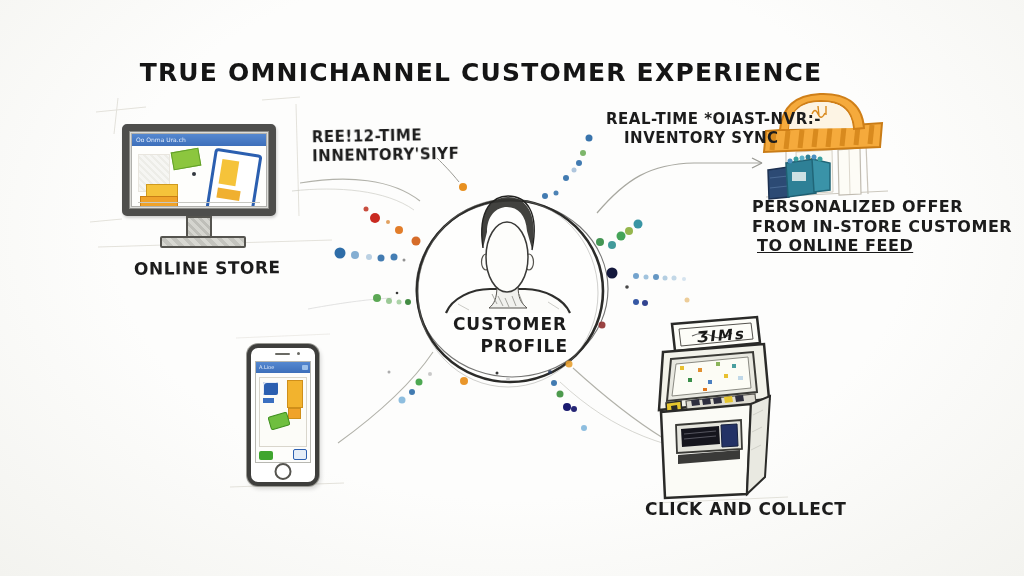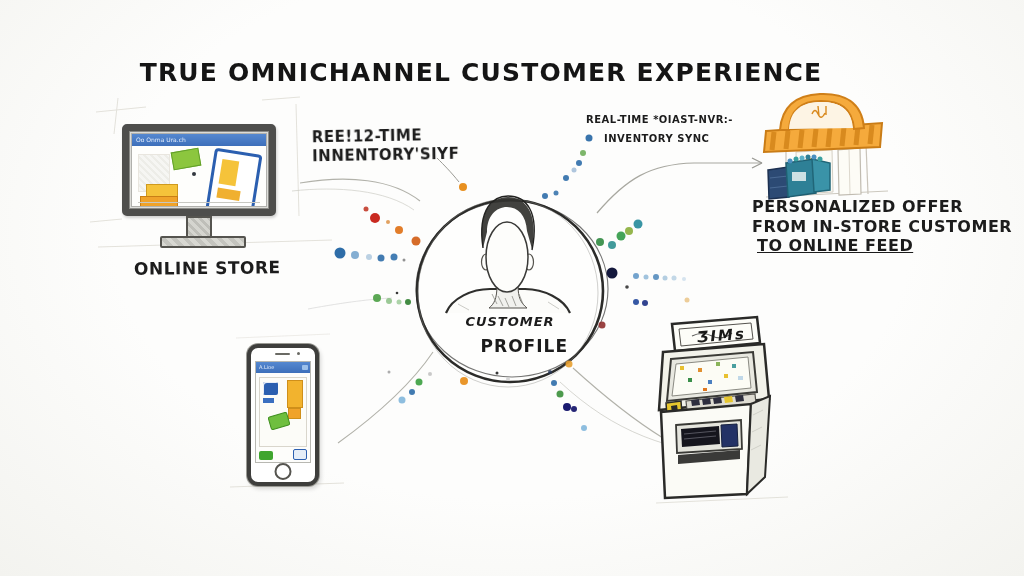--- a/index.html
+++ b/index.html
@@ -9,25 +9,25 @@
     font-family:"DejaVu Sans", sans-serif;color:#1b1b1b;
   }
   .art{position:absolute;left:0;top:0;z-index:1;}
   .art text{font-family:"DejaVu Sans", sans-serif;}
   .lbl{position:absolute;z-index:5;font-weight:bold;color:#1c1c1c;letter-spacing:.5px;white-space:nowrap;}
   .title{top:18px;left:0;width:992px;text-align:center;text-indent:-30px;font-size:25px;letter-spacing:1.2px;color:#151515;margin-top:40px;}
   .online-label{left:134px;top:258px;font-size:17px;transform:rotate(-.6deg);}
   .physical-label{left:222px;top:498px;font-size:17px;}
   .kiosk-label{left:645px;top:499px;width:170px;text-align:center;font-size:17px;line-height:21px;}
   .left-sync{left:312px;top:127px;font-size:15px;line-height:19px;transform:rotate(-1deg);}
-  .right-sync{left:586px;top:110px;font-size:10px;line-height:19px;}
+  .right-sync{left:606px;top:110px;font-size:15px;line-height:19px;}
   .right-sync .l2{padding-left:18px;}
   .store-caption{left:752px;top:197px;font-size:16px;line-height:19.5px;}
   .store-caption .l3{padding-left:5px;text-decoration:underline;}
-  .cust-line1{left:452px;top:314px;width:116px;text-align:center;font-size:13px;letter-spacing:1px;font-style:italic;}
+  .cust-line1{left:452px;top:314px;width:116px;text-align:center;font-size:17px;letter-spacing:1px;}
   .cust-line2{left:452px;top:336px;width:116px;text-align:right;font-size:17px;letter-spacing:1px;}
 
   
   .monitor{position:absolute;left:122px;top:124px;width:160px;height:130px;z-index:3;}
   .m-frame{position:absolute;left:0;top:0;width:140px;height:78px;border:7px solid #4e4e4c;border-radius:5px;
            background:#dcdcd8;box-shadow:0 0 0 1px #8a8a86 inset, 1px 2px 3px rgba(0,0,0,.18);}
   .m-screen{position:absolute;inset:2px;background:#fff;border:1px solid #b0b0ac;overflow:hidden;}
   .m-header{position:absolute;left:0;top:0;right:0;height:12px;background:linear-gradient(#5588d0,#3d6fba);
             font-size:6px;line-height:12px;color:#e4eefc;padding-left:4px;white-space:nowrap;overflow:hidden;}
   .m-content{position:absolute;left:0;right:0;top:12px;bottom:0;background:#fefefc;}
@@ -321,20 +321,21 @@
       </div>
       <div class="p-gbtn"></div>
       <div class="p-bicon"></div>
     </div>
     <div class="p-home"></div>
   </div>
 
   <div class="lbl online-label">ONLINE STORE</div>
 
   <div class="lbl kiosk-label">
+    <div>CLICK AND COLLECT</div>
   </div>
 
   <div class="lbl left-sync">
     <div>REE!12-TIME</div>
     <div>INNENTORY'SIYF</div>
   </div>
 
   <div class="lbl right-sync">
     <div>REAL-TIME *OIAST-NVR:-</div>
     <div class="l2">INVENTORY SYNC</div>

